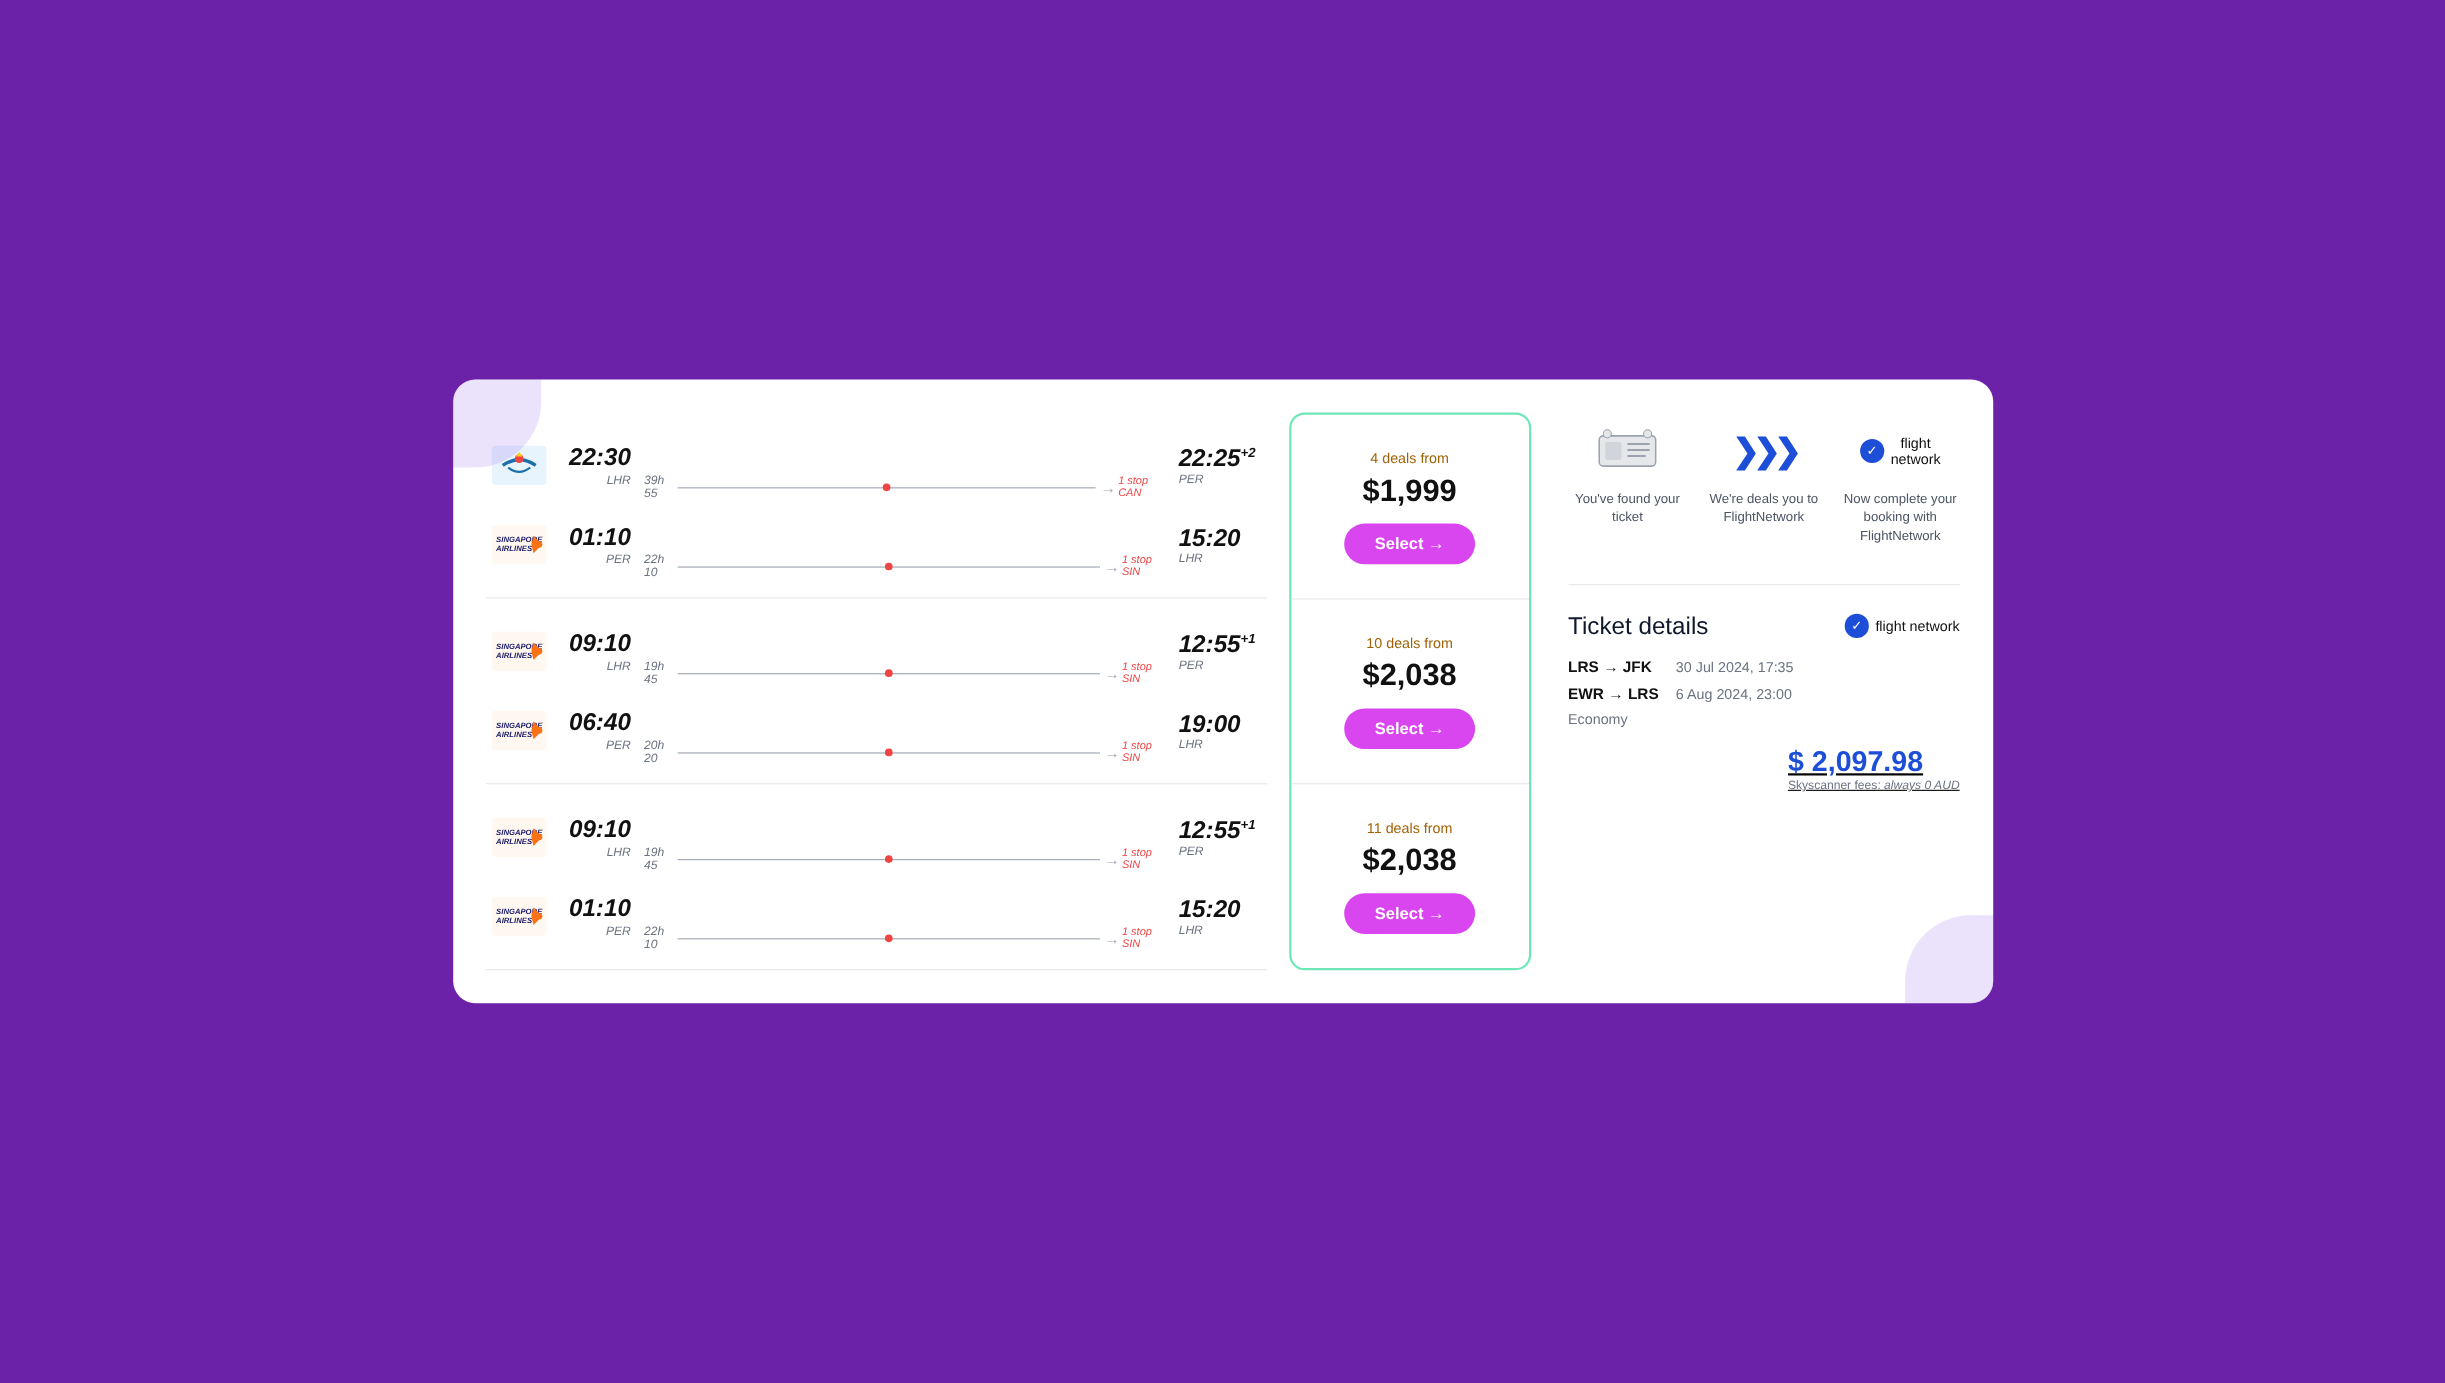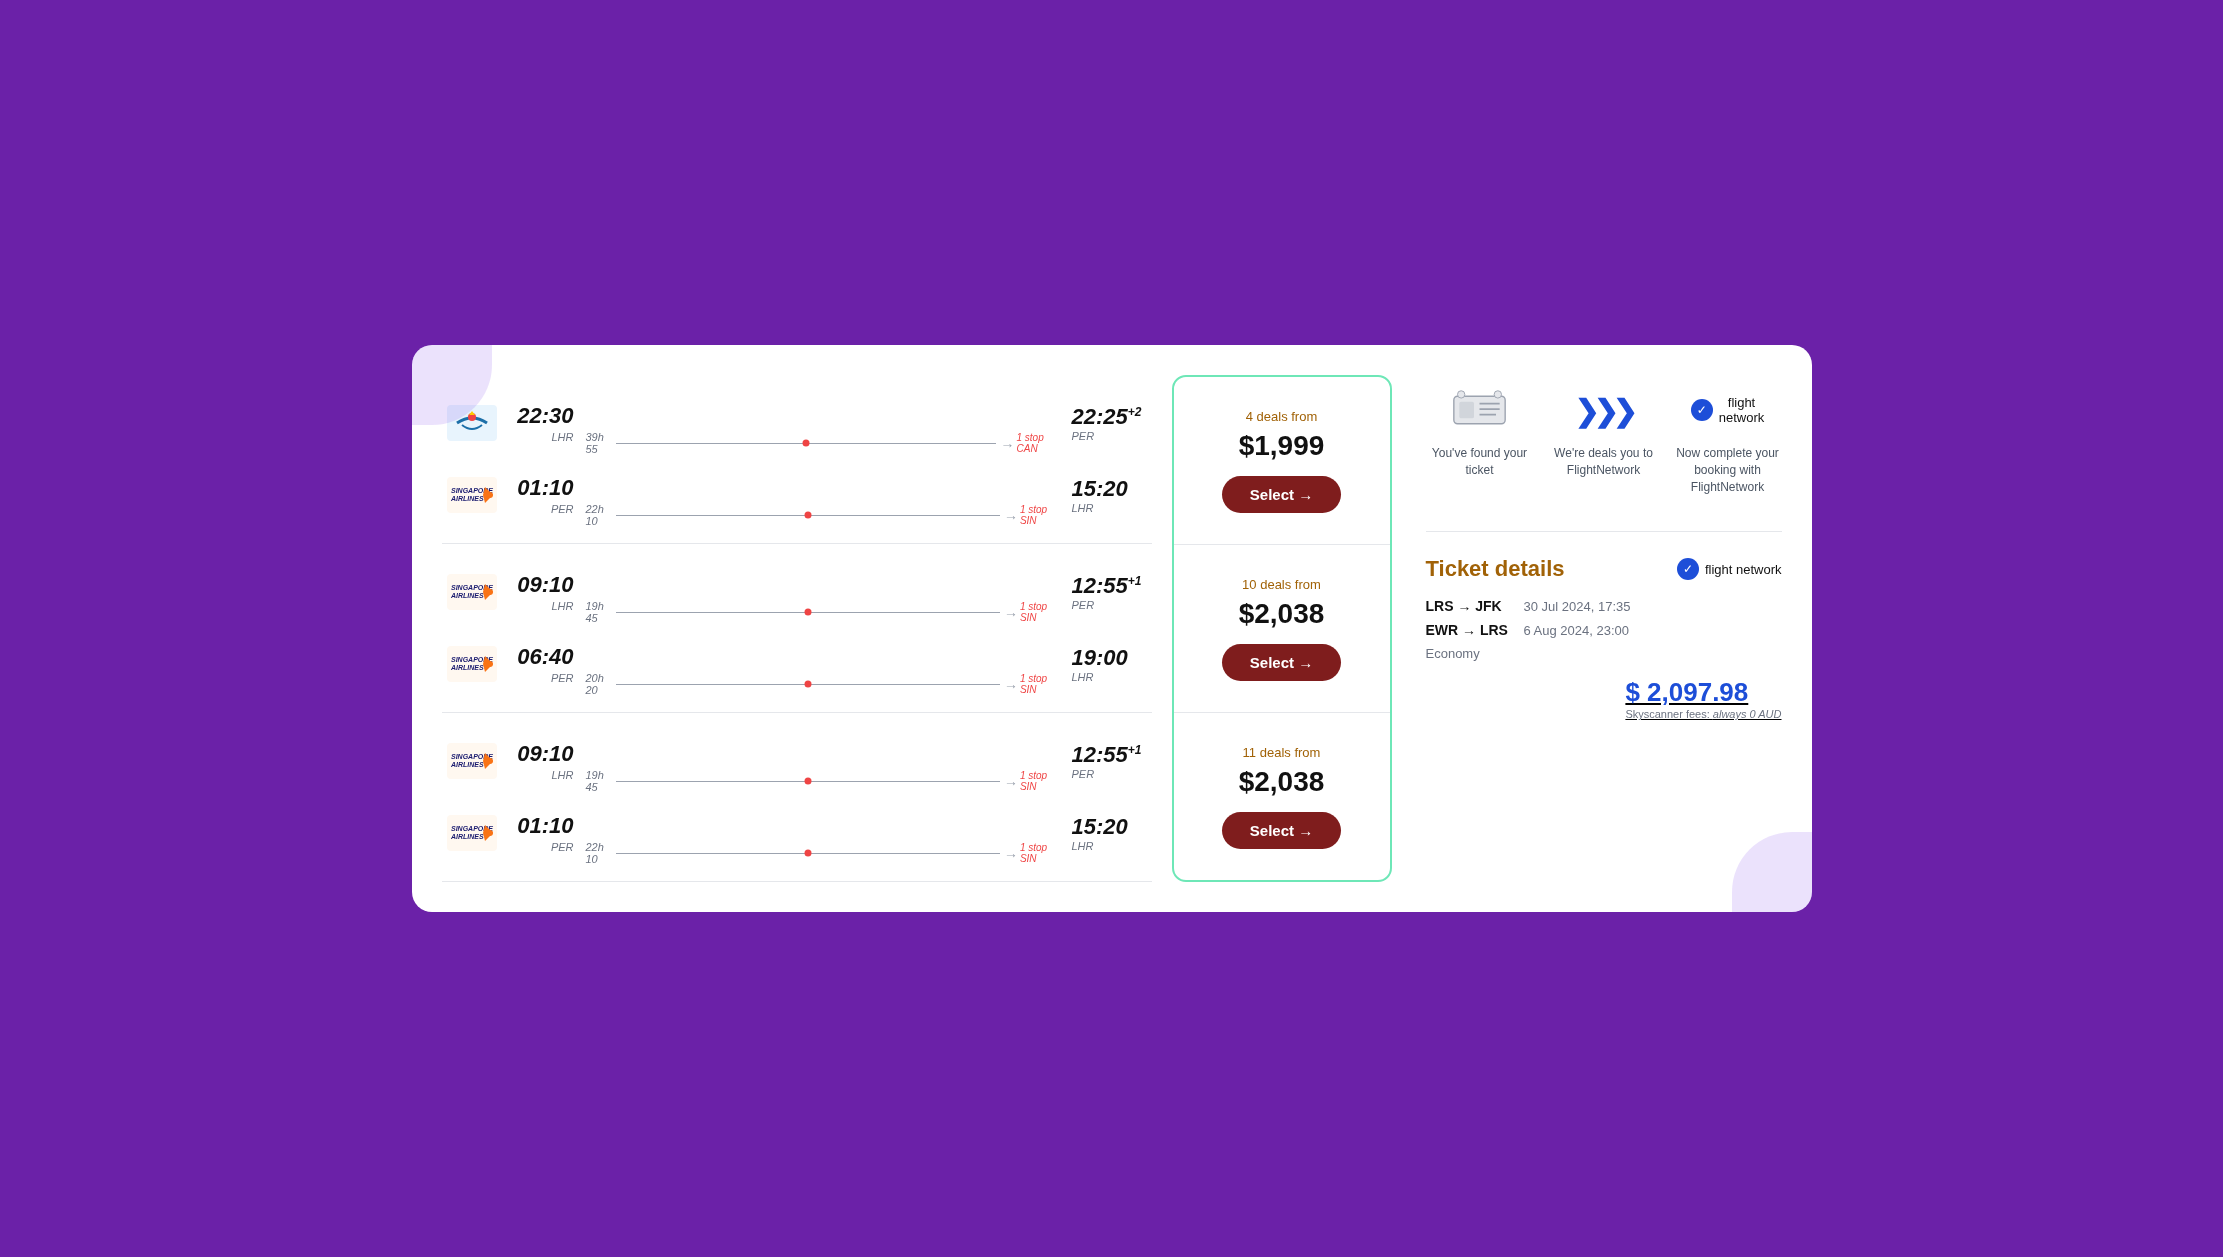--- a/index.html
+++ b/index.html
@@ -153,21 +153,21 @@
       color: #a16207;
       margin-bottom: 6px;
     }
     .deal-price {
       font-size: 28px;
       font-weight: 700;
       color: #111;
       margin-bottom: 14px;
     }
     .select-btn {
-      background: #7f1d1d;
+      background: #d946ef;
       color: #fff;
       border: none;
       border-radius: 999px;
       padding: 10px 28px;
       font-size: 15px;
       font-weight: 600;
       cursor: pointer;
       display: flex;
       align-items: center;
       gap: 8px;
@@ -245,22 +245,22 @@
       padding-top: 24px;
     }
     .ticket-details-header {
       display: flex;
       align-items: center;
       justify-content: space-between;
       margin-bottom: 16px;
     }
     .ticket-details-title {
       font-size: 22px;
-      font-weight: 700;
-      color: #a16207;
+      font-weight: 400;
+      color: #0f172a;
     }
     .ticket-route-row {
       display: flex;
       align-items: baseline;
       gap: 8px;
       margin-bottom: 8px;
     }
     .ticket-route-label {
       font-size: 14px;
       font-weight: 600;

